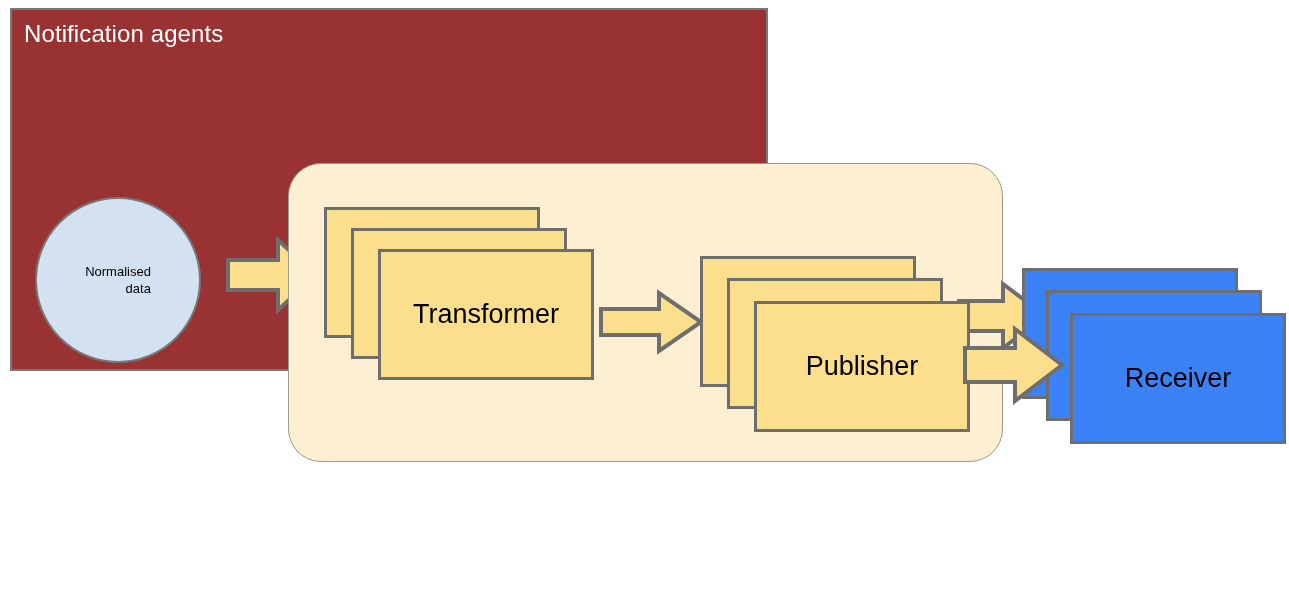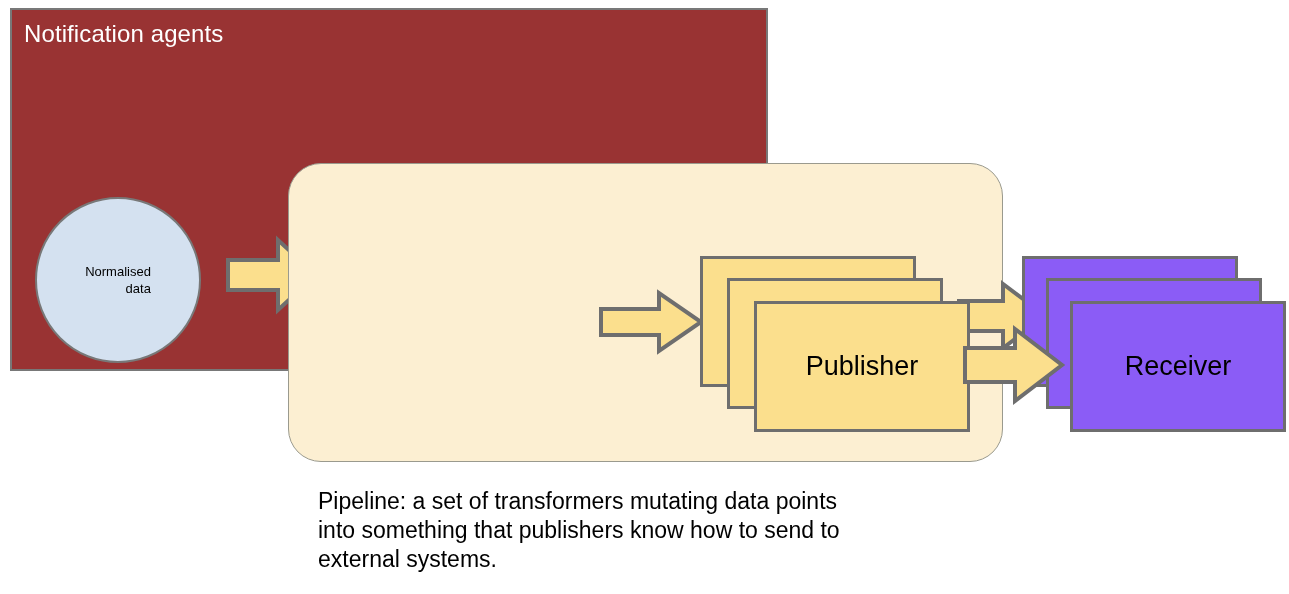--- a/index.html
+++ b/index.html
@@ -82,21 +82,21 @@
   }
   .card {
     position: absolute;
     box-sizing: border-box;
     border: 3px solid #6e6e6e;
     display: flex;
     align-items: center;
     justify-content: center;
   }
   .card-yellow { background: #fbdf8d; }
-  .card-pink   { background: #8b5cf6; }
+  .card-pink   { background: #3b82f6; margin-top: 12px; }
   .card-label {
     font-size: 27px;
     color: #000000;
     white-space: nowrap;
   }
 
   
   .arrow-svg {
     position: absolute;
     overflow: visible;
@@ -126,20 +126,27 @@
     <span class="data-circle-label">Normalised
 data</span>
   </div>
 
   <svg class="arrow-svg" style="left:226px; top:238px;" width="92" height="74" viewBox="0 0 92 74">
     <polygon points="2,22 52,22 52,2 90,37 52,72 52,52 2,52" fill="#fbdf8d" stroke="#6e6e6e" stroke-width="4" stroke-linejoin="miter"></polygon>
   </svg>
 
   <div class="pipeline-box"></div>
 
+  <div class="stack" style="left:324px; top:207px; width:270px; height:173px;">
+    <div class="card card-yellow" style="left:0px; top:0px; width:216px; height:131px;"></div>
+    <div class="card card-yellow" style="left:27px; top:21px; width:216px; height:131px;"></div>
+    <div class="card card-yellow" style="left:54px; top:42px; width:216px; height:131px;">
+      <span class="card-label">Transformer</span>
+    </div>
+  </div>
 
   <svg class="arrow-svg" style="left:599px; top:291px;" width="104" height="62" viewBox="0 0 104 62">
     <polygon points="2,18 60,18 60,2 102,31 60,60 60,44 2,44" fill="#fbdf8d" stroke="#6e6e6e" stroke-width="4" stroke-linejoin="miter"></polygon>
   </svg>
 
   <svg class="arrow-svg" style="left:957px; top:281px;" width="92" height="70" viewBox="0 0 92 70">
     <polygon points="2,20 46,20 46,3 89,35 46,67 46,50 2,50" fill="#fbdf8d" stroke="#6e6e6e" stroke-width="4" stroke-linejoin="miter"></polygon>
   </svg>
 
   <div class="stack" style="left:1022px; top:256px; width:264px; height:176px;">
@@ -155,17 +162,14 @@
     <div class="card card-yellow" style="left:27px; top:22px; width:216px; height:131px;"></div>
     <div class="card card-yellow" style="left:54px; top:45px; width:216px; height:131px;">
       <span class="card-label">Publisher</span>
     </div>
   </div>
 
   <svg class="arrow-svg" style="left:963px; top:326px;" width="102" height="78" viewBox="0 0 102 78">
     <polygon points="2,22 52,22 52,3 99,39 52,75 52,56 2,56" fill="#fbdf8d" stroke="#6e6e6e" stroke-width="4" stroke-linejoin="miter"></polygon>
   </svg>
 
-  <div class="caption">Pipeline: a set of transformers mutating data points
-into something that publishers know how to send to
-external systems.</div>
 
 </div>
 
 </body></html>

